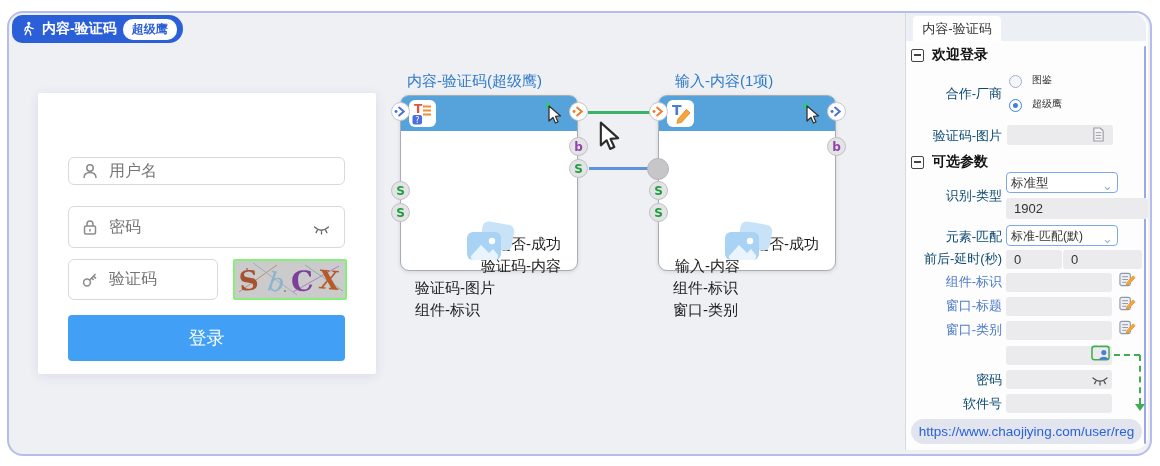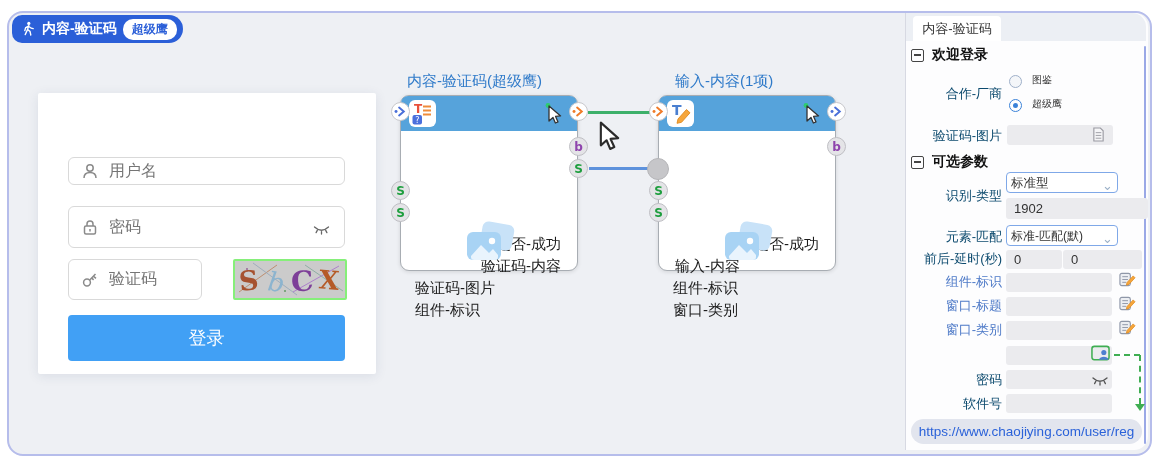--- a/index.html
+++ b/index.html
@@ -9,21 +9,21 @@
   .top-tag{position:absolute;left:12px;top:15px;height:28px;background:#2b5fd8;border-radius:10px 14px 14px 10px;display:flex;align-items:center;gap:6px;padding:0 6px 0 8px;z-index:30;}
   .top-tag .t-label{color:#fff;font-size:14px;font-weight:bold;}
   .t-badge{background:#fff;color:#2b5fd8;font-size:12px;font-weight:bold;border-radius:10px;padding:2px 9px;}
   
   .login-card{position:absolute;left:38px;top:93px;width:338px;height:281px;background:#fff;box-shadow:0 2px 12px rgba(40,60,100,.10);border-radius:2px;}
   .login-title{position:absolute;left:0;top:17px;width:100%;text-align:center;font-size:33px;font-weight:800;color:#2254c4;letter-spacing:3px;}
   .lfield{position:absolute;border:1px solid #d9d9d9;border-radius:6px;background:#fff;display:flex;align-items:center;gap:10px;padding:0 12px;box-sizing:border-box;}
   .lfield .ph{color:#757575;font-size:16px;}
   .f-user{left:30px;top:64px;width:277px;height:28px;}
   .f-pwd{left:30px;top:113px;width:277px;height:42px;}
-  .f-cap{left:30px;top:166px;width:134px;height:41px;}
+  .f-cap{left:30px;top:166px;width:150px;height:41px;}
   .eye-right{position:absolute;right:13px;top:15px;}
   .captcha{position:absolute;left:195px;top:166px;width:114px;height:41px;background:#cbcbcb;border:2px solid #86ef7a;border-radius:2px;box-sizing:border-box;overflow:hidden;}
   .login-btn{position:absolute;left:30px;top:222px;width:277px;height:46px;background:#41a0f5;border:none;border-radius:4px;color:#fff;font-size:18px;font-family:inherit;cursor:pointer;}
   
   .node-title{position:absolute;font-size:15px;color:#2f7ac9;z-index:6;}
   .node{position:absolute;width:178px;height:176px;background:#fff;border:1.5px solid #a8adb3;border-radius:9px;box-shadow:0 1px 4px rgba(0,0,0,.12);box-sizing:border-box;z-index:5;}
   .node-header{position:absolute;left:0;top:0;right:0;height:35px;background:#56a3db;border-radius:7px 7px 0 0;}
   .node-icon{position:absolute;left:8px;top:4px;width:27px;height:27px;}
   .hdr-cursor{position:absolute;top:6px;}
   .node-row{position:absolute;font-size:15px;color:#1c1c1c;white-space:nowrap;}

